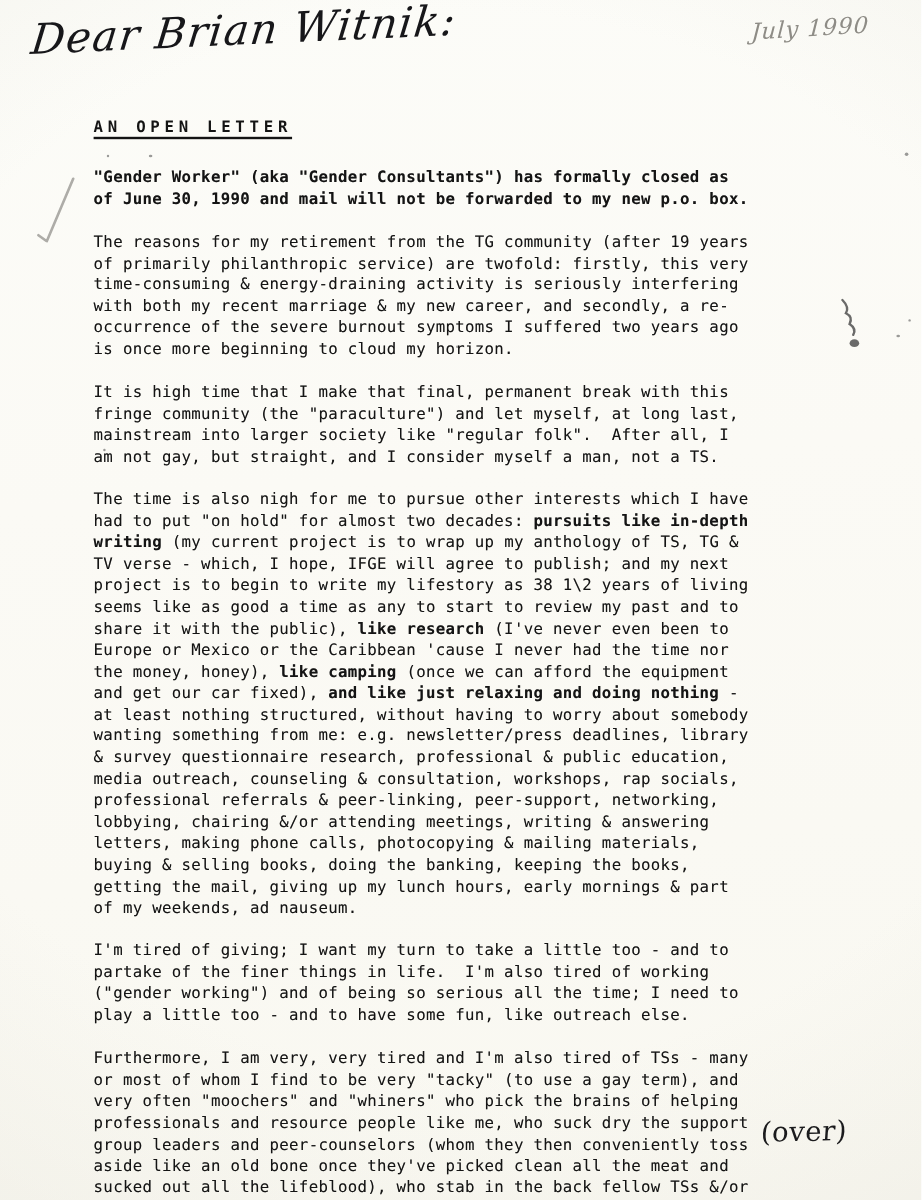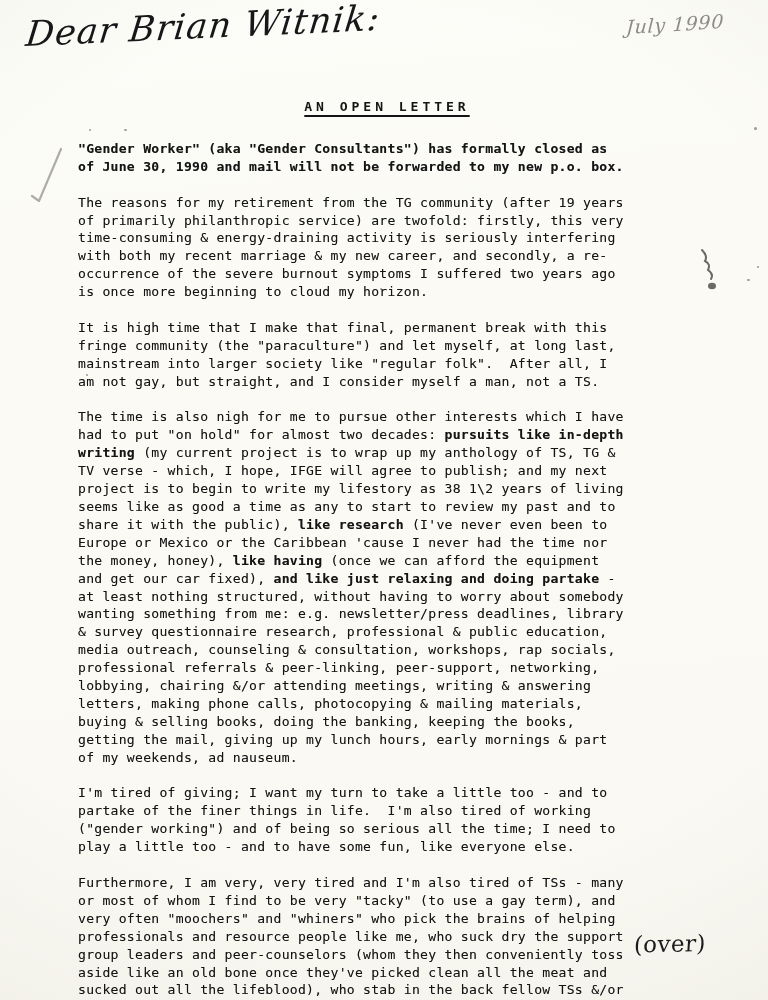--- a/index.html
+++ b/index.html
@@ -107,21 +107,20 @@
     top: 98px;
     width: 618px;
     font-family: "DejaVu Sans Mono", "Liberation Mono", monospace;
     font-size: 13.1px;
     line-height: 17.9px;
     color: #141414;
     letter-spacing: 0.02em;
   }
 
   .doc-title {
-    text-align: center;
     font-weight: bold;
     letter-spacing: 0.30em;
     text-decoration: underline;
     text-underline-offset: 4px;
     text-decoration-thickness: 2px;
     margin: 0 0 24px 0;
     font-size: 13.1px;
   }
 
   .para {
@@ -189,36 +188,36 @@
 mainstream into larger society like "regular folk".  After all, I
 am not gay, but straight, and I consider myself a man, not a TS.</p>
     <p class="para">The time is also nigh for me to pursue other interests which I have
 had to put "on hold" for almost two decades: <b>pursuits like in-depth
 writing</b> (my current project is to wrap up my anthology of TS, TG &amp;
 TV verse - which, I hope, IFGE will agree to publish; and my next
 project is to begin to write my lifestory as 38 1\2 years of living
 seems like as good a time as any to start to review my past and to
 share it with the public), <b>like research</b> (I've never even been to
 Europe or Mexico or the Caribbean 'cause I never had the time nor
-the money, honey), <b>like having</b> (once we can afford the equipment
-and get our car fixed), <b>and like just relaxing and doing partake</b> -
+the money, honey), <b>like camping</b> (once we can afford the equipment
+and get our car fixed), <b>and like just relaxing and doing nothing</b> -
 at least nothing structured, without having to worry about somebody
 wanting something from me: e.g. newsletter/press deadlines, library
 &amp; survey questionnaire research, professional &amp; public education,
 media outreach, counseling &amp; consultation, workshops, rap socials,
 professional referrals &amp; peer-linking, peer-support, networking,
 lobbying, chairing &amp;/or attending meetings, writing &amp; answering
 letters, making phone calls, photocopying &amp; mailing materials,
 buying &amp; selling books, doing the banking, keeping the books,
 getting the mail, giving up my lunch hours, early mornings &amp; part
 of my weekends, ad nauseum.</p>
     <p class="para">I'm tired of giving; I want my turn to take a little too - and to
 partake of the finer things in life.  I'm also tired of working
 ("gender working") and of being so serious all the time; I need to
-play a little too - and to have some fun, like everyone else.</p>
+play a little too - and to have some fun, like outreach else.</p>
     <p class="para">Furthermore, I am very, very tired and I'm also tired of TSs - many
 or most of whom I find to be very "tacky" (to use a gay term), and
 very often "moochers" and "whiners" who pick the brains of helping
 professionals and resource people like me, who suck dry the support
 group leaders and peer-counselors (whom they then conveniently toss
 aside like an old bone once they've picked clean all the meat and
 sucked out all the lifeblood), who stab in the back fellow TSs &amp;/or
 TVs, and who are so "into" their self-pity trips (citing TSism as a
 handicap), they are insensitive to the needs of their significant
 others, family &amp; friends, and pay no heed to the rest of humankind.</p>

